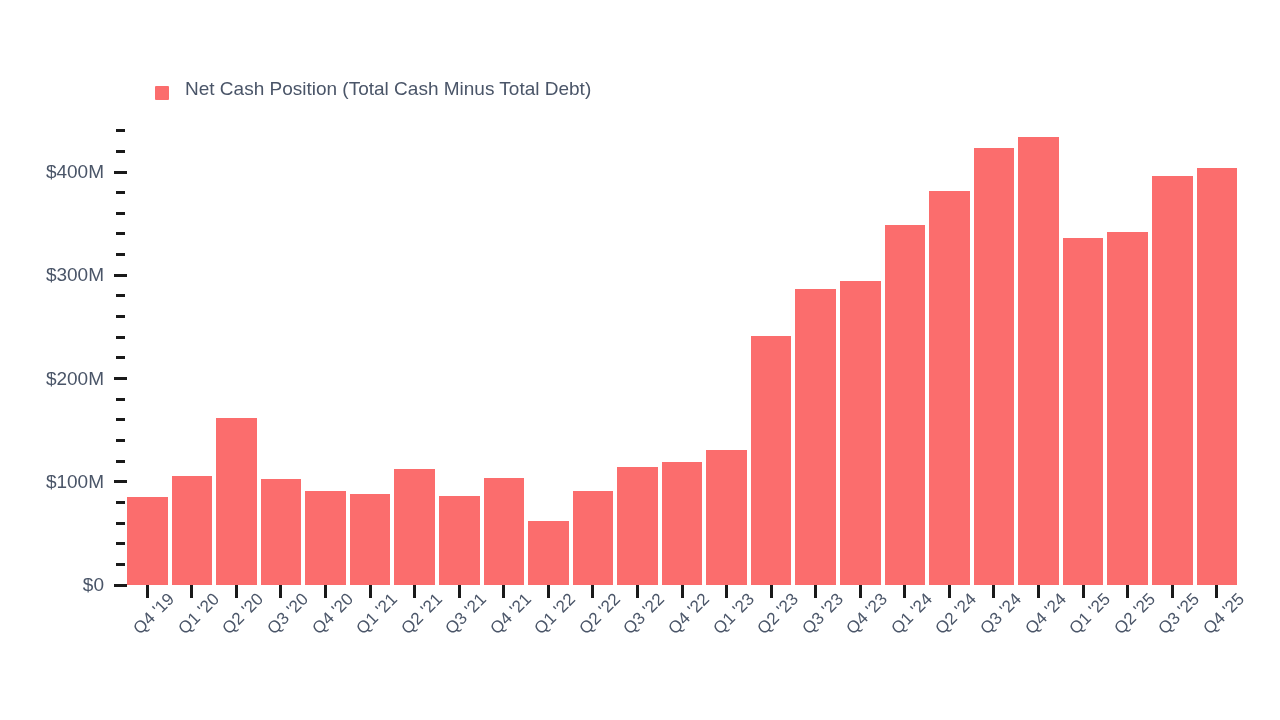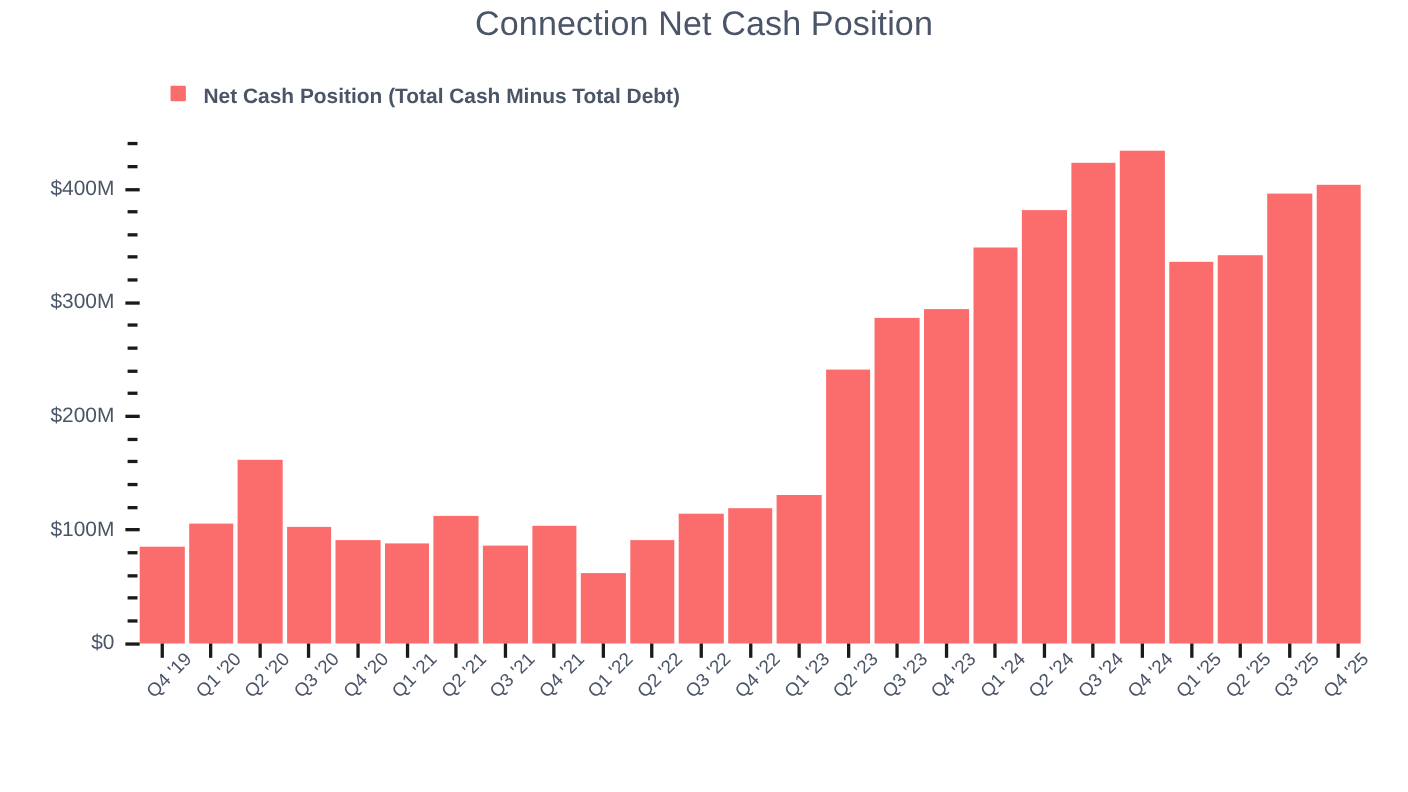--- a/index.html
+++ b/index.html
@@ -39,22 +39,21 @@
   #legend {
     position: absolute;
     top: 78px;
     left: 155px;
     display: flex;
     align-items: center;
     gap: 0px;
   }
   .legend-item {
     display: flex;
-    align-items: flex-start;
-    font-weight: bold;
+    align-items: flex-end;
   }
   .legend-swatch {
     width: 14px;
     height: 14px;
     flex: 0 0 14px;
     background: #fb6d6d;
     border-radius: 1px;
     margin-right: 16px;
   }
   .legend-label {
@@ -176,21 +175,20 @@
     font-size: 17px;
     color: #4a5568;
     white-space: nowrap;
   }
 </style>
 </head>
 <body>
 
 <div id="chart-root">
 
-  <div id="chart-title">Connection Net Cash Position</div>
 
   <div id="legend">
     <div class="legend-item">
       <span class="legend-swatch"></span>
       <span class="legend-label">Net Cash Position (Total Cash Minus Total Debt)</span>
     </div>
   </div>
 
   <div id="y-axis">
       <div class="y-tick major" style="top: 585px;">

